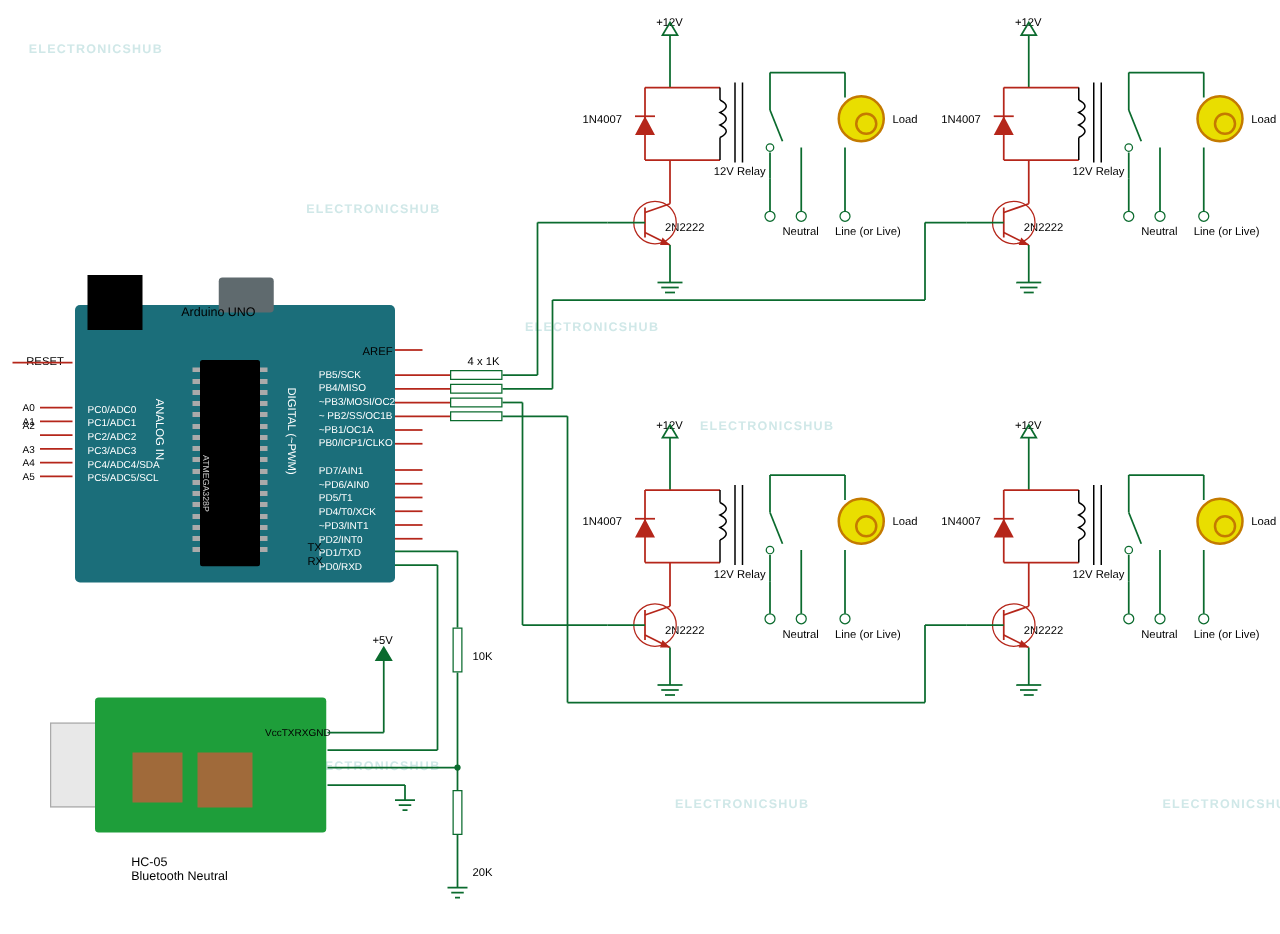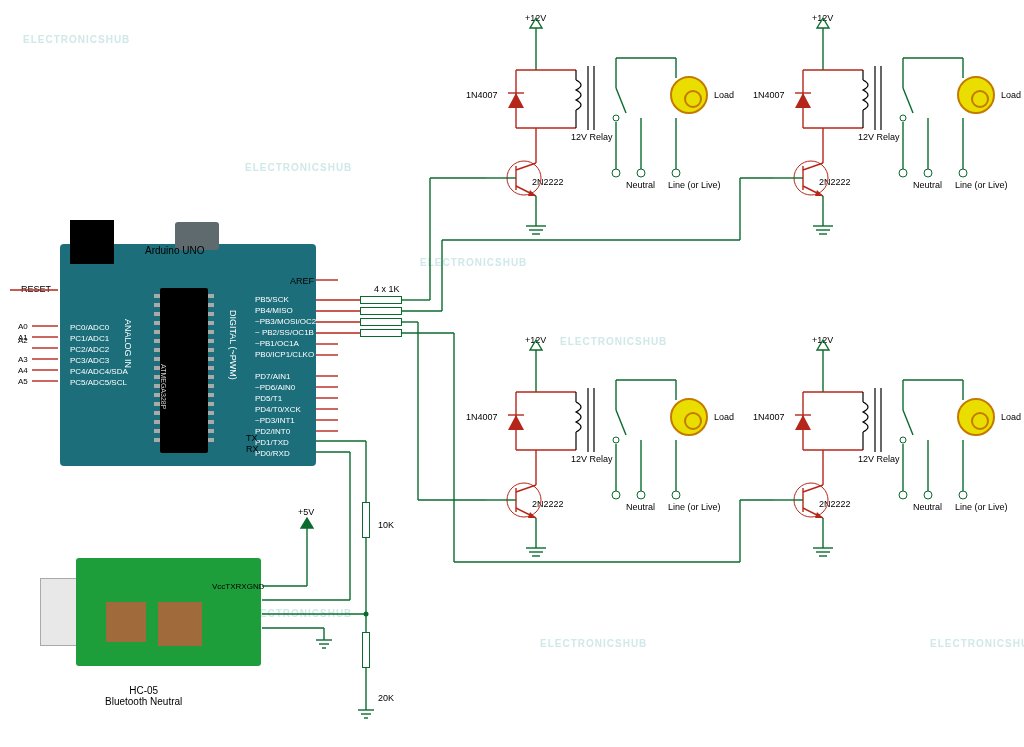--- a/index.html
+++ b/index.html
@@ -102,21 +102,21 @@
     background:#1e9e3a; border-radius:3px;
   }
   .hc05 .ant {
     position:absolute; left:0; top:20px; width:38px; height:68px;
     background:#e8e8e8; border:1px solid #aaa;
   }
   .hc05 .chip1 { position:absolute; left:66px; top:44px; width:40px; height:40px; background:#a06a3a; }
   .hc05 .chip2 { position:absolute; left:118px; top:44px; width:44px; height:44px; background:#a06a3a; }
   .hc05 .pin-list { position:absolute; left:172px; top:24px; display:flex; flex-direction:row; }
   .hc05 .pin-list span { font-size:8px; height:14px; color:#000; }
-  .hc05-title { position:absolute; left:105px; top:685px; font-size:10px; text-align:center; }
+  .hc05-title { position:absolute; left:105px; top:685px; font-size:10px; text-align:left; }
   
   svg.overlay { position:absolute; left:0; top:0; width:1024px; height:747px; pointer-events:none; }
   svg.overlay .g { stroke:#0b6b2e; stroke-width:1.4; fill:none; }
   svg.overlay .r { stroke:#b5261a; stroke-width:1.4; fill:none; }
   svg.overlay .k { stroke:#000; stroke-width:1.2; fill:none; }
   svg.overlay .fill-r { fill:#b5261a; }
   .load-circle {
     position:absolute; width:38px; height:38px; border-radius:50%;
     background:#e9de00; border:2px solid #c47a00;
   }

